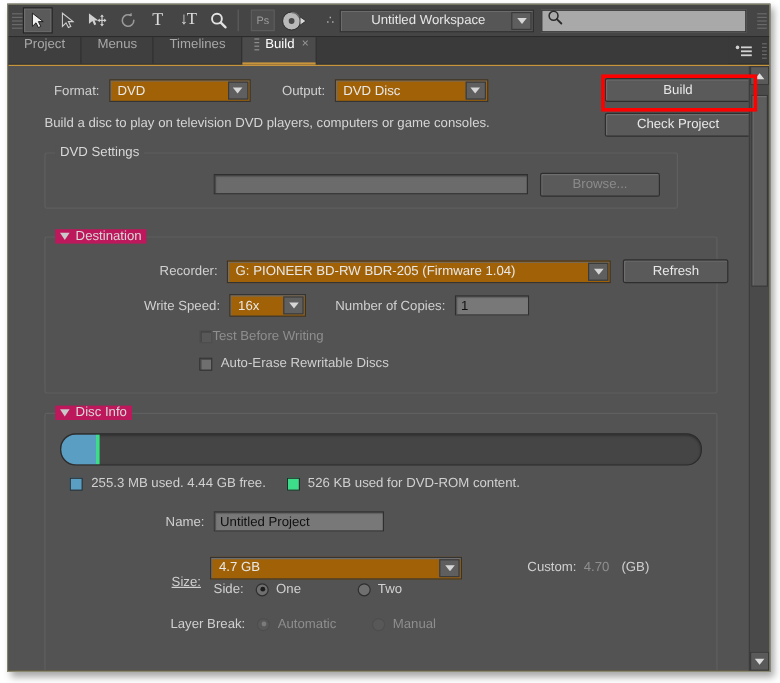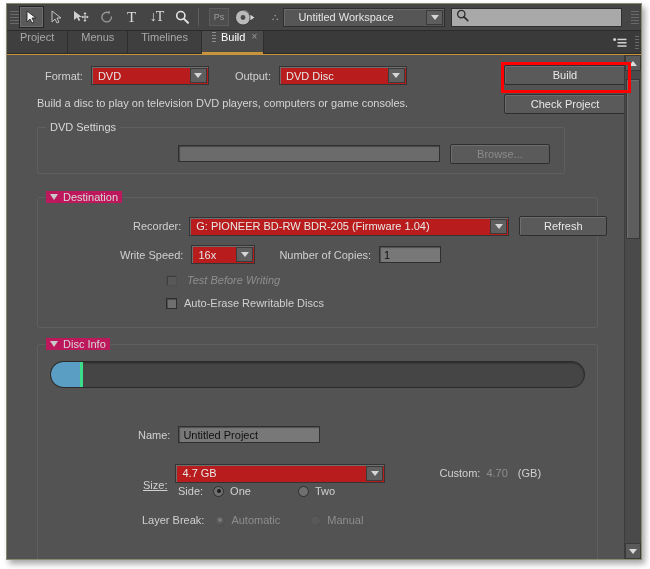--- a/index.html
+++ b/index.html
@@ -75,21 +75,21 @@
   }
   .ws-select {
     width: 162px; height: 19px;
     background: #565656;
     border: 1px solid #2f2f2f;
     box-shadow: inset 1px 1px 0 #6b6b6b;
     display: flex; align-items: center;
     position: relative;
   }
   .ws-select .label {
-    color: #e6e6e6; font-size: 11px; padding-left: 14px; text-align: right;
+    color: #e6e6e6; font-size: 11px; padding-left: 25px; text-align: right;
   }
   .ws-select .arrow {
     position:absolute; right:1px; top:1px;
     width: 17px; height: 15px;
     background: #5e5e5e;
     border: 1px solid #3a3a3a;
     display:flex; align-items:center; justify-content:center;
   }
   .caret-down {
     width:0;height:0;border-left:4px solid transparent;border-right:4px solid transparent;
@@ -207,21 +207,21 @@
   .tri-down { width:0;height:0;border-left:4px solid transparent;border-right:4px solid transparent;border-top:5px solid #dcdcdc; }
 
   
   .row { display:flex; align-items:center; }
   .lbl { color:#d0d0d0; font-size:11px; }
   .lbl.dim { color:#8e8e8e; }
 
   .dropdown {
     position: relative;
     height: 19px;
-    background: #b91c1c;
+    background: #a16207;
     border: 1px solid #343434;
     box-shadow: inset 1px 1px 0 #6e6e6e;
     display:flex; align-items:center;text-align:center;
   }
   .dropdown .dd-label { color:#e8e8e8; font-size:11px; padding-left:6px; }
   .dropdown .dd-arrow {
     position:absolute; right:1px; top:1px; bottom:1px;
     width:17px;
     background:#5f5f5f;
     border:1px solid #3b3b3b;
@@ -512,21 +512,21 @@
               <span class="dd-arrow">
                   <i class="caret-down"></i>
                 </span>
             </div>
             <span class="lbl" style="margin-left:24px;">Number of Copies:</span>
             <div class="textfield" style="width:62px; margin-left:8px;">
               <span>1</span>
             </div>
           </div>
 
-          <div class="row" style="position:absolute; left:128px; top:76px; gap:10px;font-style:italic;">
+          <div class="row" style="position:absolute; left:128px; top:76px; gap:0;">
             <span class="checkbox dis"></span>
             <span class="lbl dim">Test Before Writing</span>
           </div>
 
           <div class="row" style="position:absolute; left:128px; top:99px; gap:7px;">
             <span class="checkbox"></span>
             <span class="lbl">Auto-Erase Rewritable Discs</span>
           </div>
         </div>
 
@@ -534,20 +534,26 @@
           <div class="group-title">
             <i class="twisty"></i>
             <span>Disc Info</span>
           </div>
 
           <div class="progress-outer" style="position:absolute; left:12px; top:16px; right:12px;">
             <div class="progress-used" id="bar-used" style="width: 5.4%; background: rgb(90, 158, 196);"></div>
             <div class="progress-rom" id="bar-rom" style="left: 5.4%; width: 0.6%; background: rgb(61, 220, 139);"></div>
           </div>
 
+          <div class="row" style="position:absolute; left:20px; top:52px; gap:7px;">
+            <span class="swatch" id="sw-used" style="background: rgb(90, 158, 196);"></span>
+            <span class="lbl">255.3 MB used.  4.44 GB free.</span>
+            <span class="swatch" id="sw-rom" style="margin-left: 10px; background: rgb(61, 220, 139);"></span>
+            <span class="lbl">526 KB used for DVD-ROM content.</span>
+          </div>
 
           <div class="row" style="position:absolute; left:100px; top:81px;">
             <span class="lbl">Name:</span>
             <div class="textfield" style="width:142px; margin-left:8px;">
               <span>Untitled Project</span>
             </div>
           </div>
 
           <div class="row" style="position:absolute; left:105px; top:110px;">
             <span class="lbl" style="text-decoration:underline;margin-top:24px;">Size:</span>

